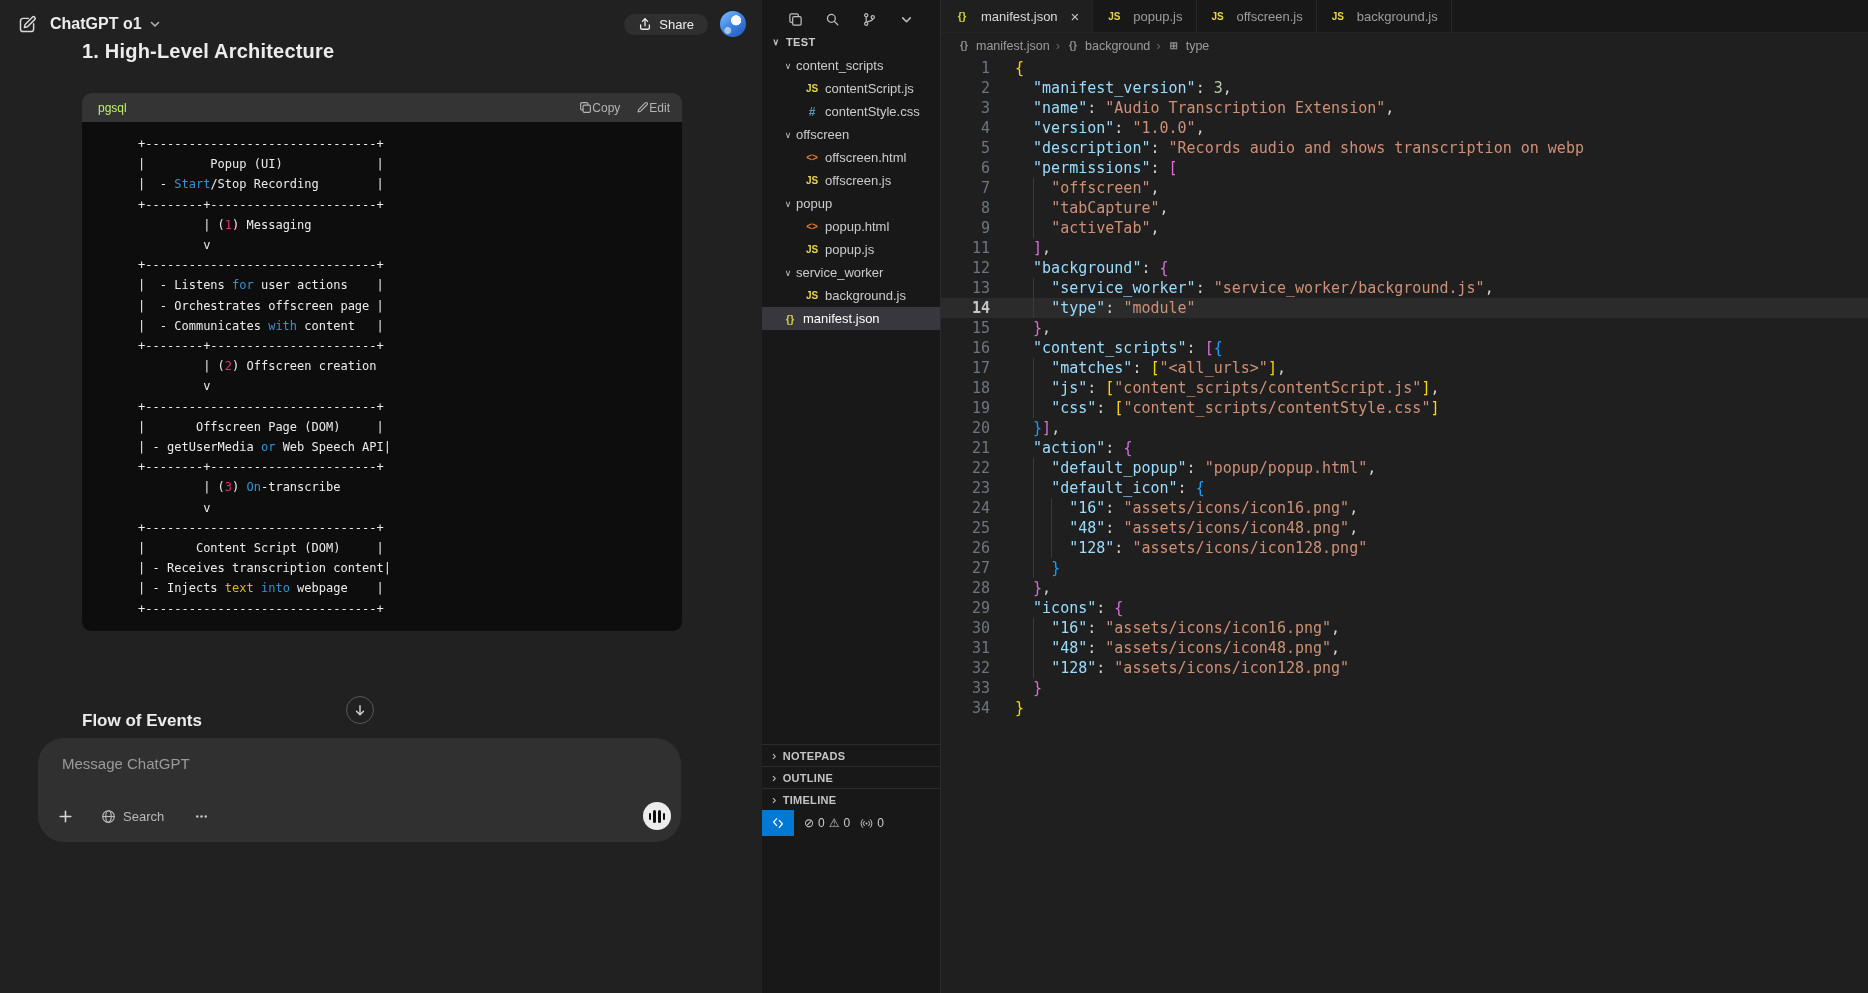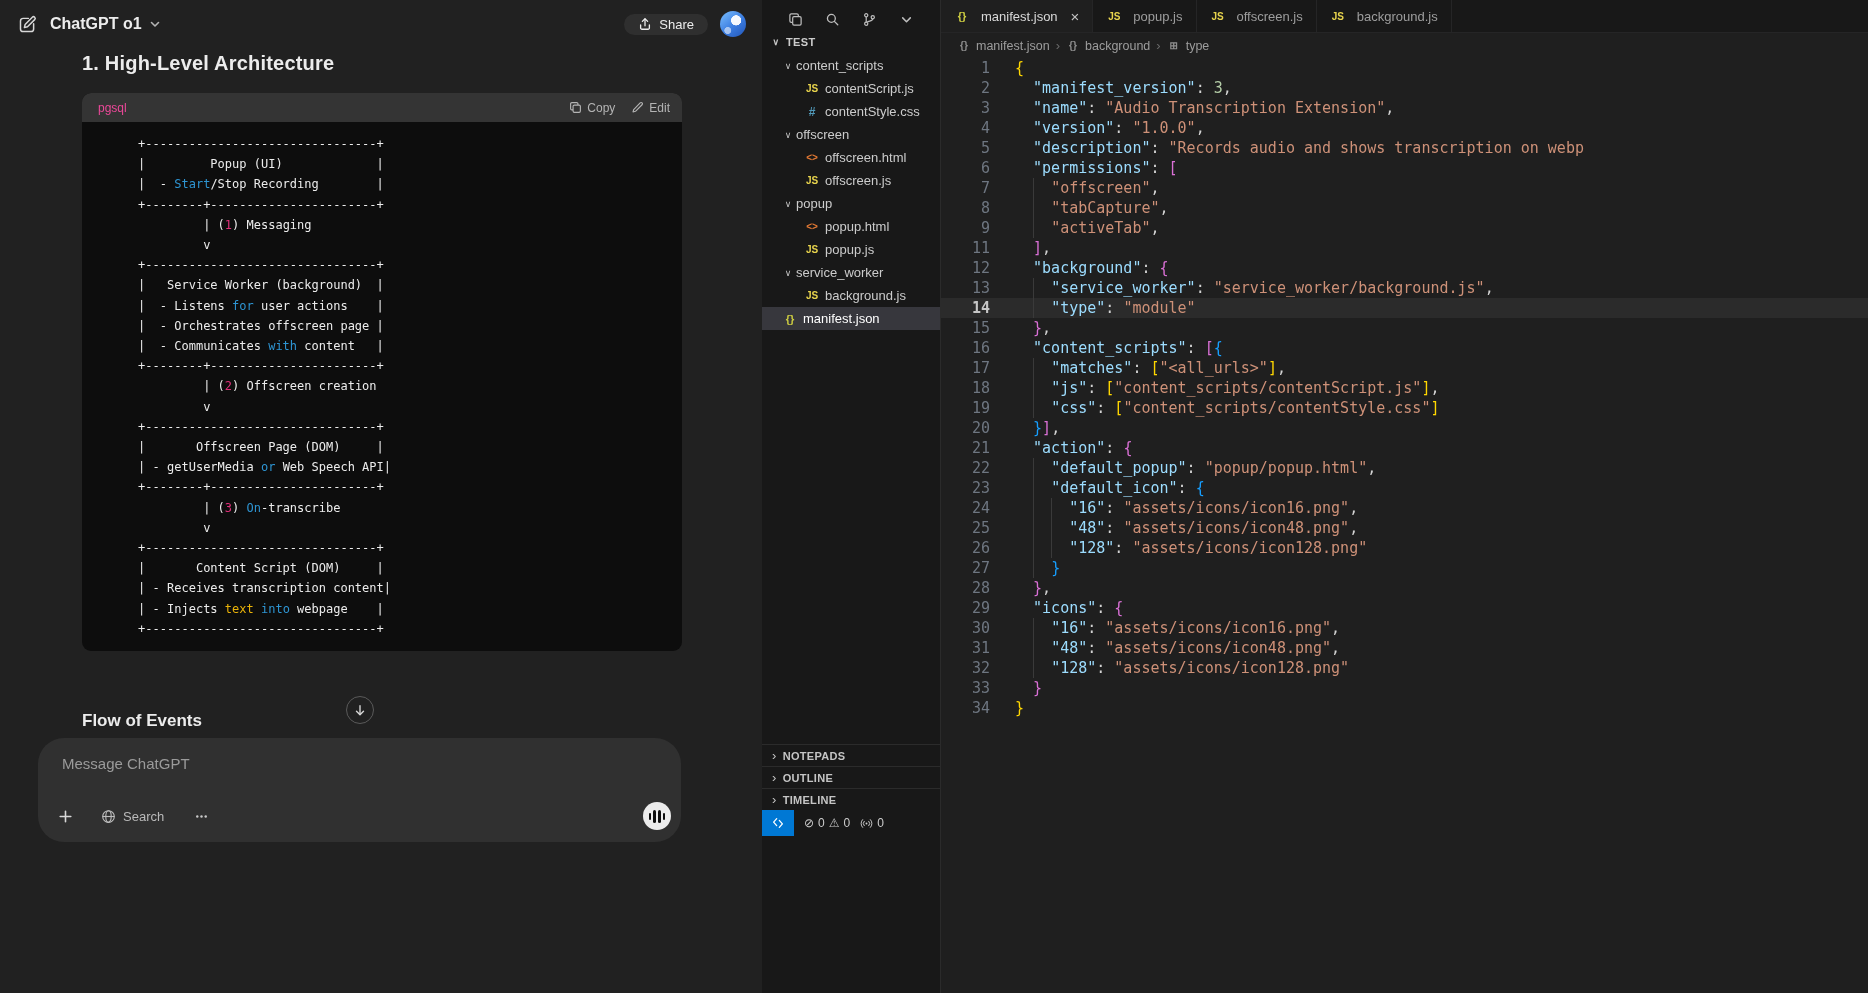--- a/index.html
+++ b/index.html
@@ -17,30 +17,30 @@
   .spacer { flex:1; }
   .share-btn { display:flex; align-items:center; gap:7px; background:#2f2f2f; border-radius:999px;
                padding:3px 14px; color:#ececec; font-size:13px; }
   .avatar { width:26px; height:26px; border-radius:50%;
             background:
               radial-gradient(circle at 62% 36%, rgba(255,255,255,.95) 0 21%, rgba(255,255,255,0) 23%),
               radial-gradient(circle at 30% 75%, rgba(255,255,255,.55) 0 12%, rgba(255,255,255,0) 14%),
               linear-gradient(140deg,#7cc0ff 0%,#3a7ce0 55%,#2356b8 100%);
             cursor:pointer; }
 
-  .chat-heading { position:absolute; top:52px; left:82px; font-size:20px; font-weight:700;
+  .chat-heading { position:absolute; top:40px; left:82px; font-size:20px; font-weight:700;
                   color:#ececec; letter-spacing:.2px; }
 
   .code-block { position:absolute; top:93px; left:82px; width:600px; border-radius:9px;
                 overflow:hidden; background:#0d0d0d; }
   .code-header { height:29px; background:#343434; display:flex; align-items:center;
                  padding:0 12px 0 16px; }
-  .code-lang { font-size:12px; color:#ec4899; }
+  .code-lang { font-size:12px; color:#bef264; }
   .code-actions { margin-left:auto; display:flex; gap:16px; }
-  .code-actions button { display:flex; align-items:center; gap:5px; color:#b4b4b4; font-size:12px; }
+  .code-actions button { display:flex; align-items:center; color:#b4b4b4; font-size:12px; }
   .code-body { padding:12px 16px 12px 20px; font-family:"DejaVu Sans Mono", monospace;
                font-size:12px; line-height:20.2px; color:#ececec; }
   .crow { white-space:pre; }
   .ck { color:#2e95d3; } .cn { color:#df3079; } .cb { color:#eab308; }
 
   .chat-subheading { position:absolute; top:711px; left:82px; font-size:17px; font-weight:700; color:#ececec; }
 
   .scroll-down { position:absolute; left:346px; top:696px; width:28px; height:28px; border-radius:50%;
                  background:#212121; border:1px solid #5a5a5a; display:flex; align-items:center;
                  justify-content:center; }
@@ -164,21 +164,20 @@
       </div>
     </div>
     <div class="code-body" id="chat-code">
         <div class="crow"><span>     +--------------------------------+</span></div>
         <div class="crow"><span>     |         Popup (UI)             |</span></div>
         <div class="crow"><span>     |  - </span><span class="ck">Start</span><span>/Stop Recording        |</span></div>
         <div class="crow"><span>     +--------+-----------------------+</span></div>
         <div class="crow"><span>              | (</span><span class="cn">1</span><span>) Messaging</span></div>
         <div class="crow"><span>              v</span></div>
         <div class="crow"><span>     +--------------------------------+</span></div>
-        <div class="crow"><span>     |   Service Worker (background)  |</span></div>
         <div class="crow"><span>     |  - Listens </span><span class="ck">for</span><span> user actions    |</span></div>
         <div class="crow"><span>     |  - Orchestrates offscreen page |</span></div>
         <div class="crow"><span>     |  - Communicates </span><span class="ck">with</span><span> content   |</span></div>
         <div class="crow"><span>     +--------+-----------------------+</span></div>
         <div class="crow"><span>              | (</span><span class="cn">2</span><span>) Offscreen creation</span></div>
         <div class="crow"><span>              v</span></div>
         <div class="crow"><span>     +--------------------------------+</span></div>
         <div class="crow"><span>     |       Offscreen Page (DOM)     |</span></div>
         <div class="crow"><span>     | - getUserMedia </span><span class="ck">or</span><span> Web Speech API|</span></div>
         <div class="crow"><span>     +--------+-----------------------+</span></div>

